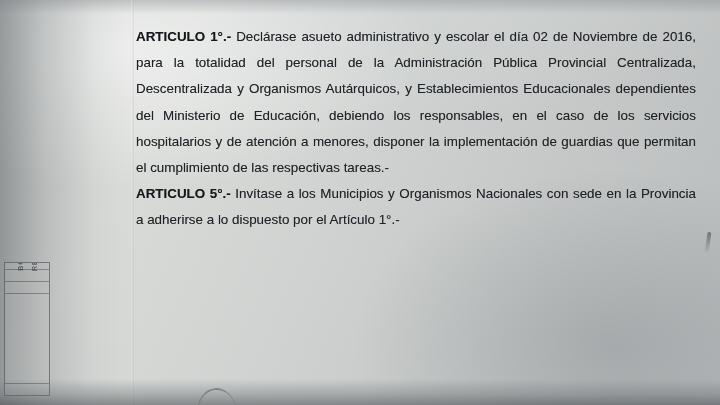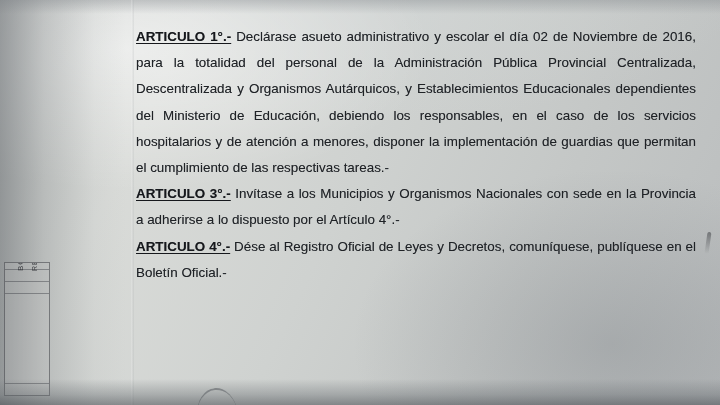--- a/index.html
+++ b/index.html
@@ -120,21 +120,20 @@
     font-size: 13.4px;
     line-height: 26.2px;
     text-align: justify;
   }
   #doc p {
     margin: 0;
     text-indent: 0;
   }
   .art {
     font-weight: 700;
-    text-decoration: underline;
     text-underline-offset: 2px;
     color: #16181c;
   }
   
   #doc {
     text-shadow: 0 0 0.6px rgba(40,44,50,0.45);
     filter: blur(0.15px);
   }
 </style>
 </head>
@@ -157,21 +156,18 @@
   </div>
 
   <div id="arc"></div>
   <div id="right-mark"></div>
 
   <div id="doc">
     <p>
       <span class="art">ARTICULO 1°.-</span><span> Declárase asueto administrativo y escolar el día 02 de Noviembre de 2016, para la totalidad del personal de la Administración Pública Provincial Centralizada, Descentralizada y Organismos Autárquicos, y Establecimientos Educacionales dependientes del Ministerio de Educación, debiendo los responsables, en el caso de los servicios hospitalarios y de atención a menores, disponer la implementación de guardias que permitan el cumplimiento de las respectivas tareas.-</span>
     </p>
     <p>
-      <span class="art">ARTICULO 3°.-</span><span> Invítase a los Municipios y Organismos Nacionales con sede en la Provincia a adherirse a lo dispuesto por el Artículo 4°.-</span>
-    </p>
-    <p>
-      <span class="art">ARTICULO 4°.-</span><span> Dése al Registro Oficial de Leyes y Decretos, comuníquese, publíquese en el Boletín Oficial.-</span>
+      <span class="art">ARTICULO 5°.-</span><span> Invítase a los Municipios y Organismos Nacionales con sede en la Provincia a adherirse a lo dispuesto por el Artículo 1°.-</span>
     </p>
   </div>
 
   <div id="bottom-shadow"></div>
 </div>
 
 </body></html>

